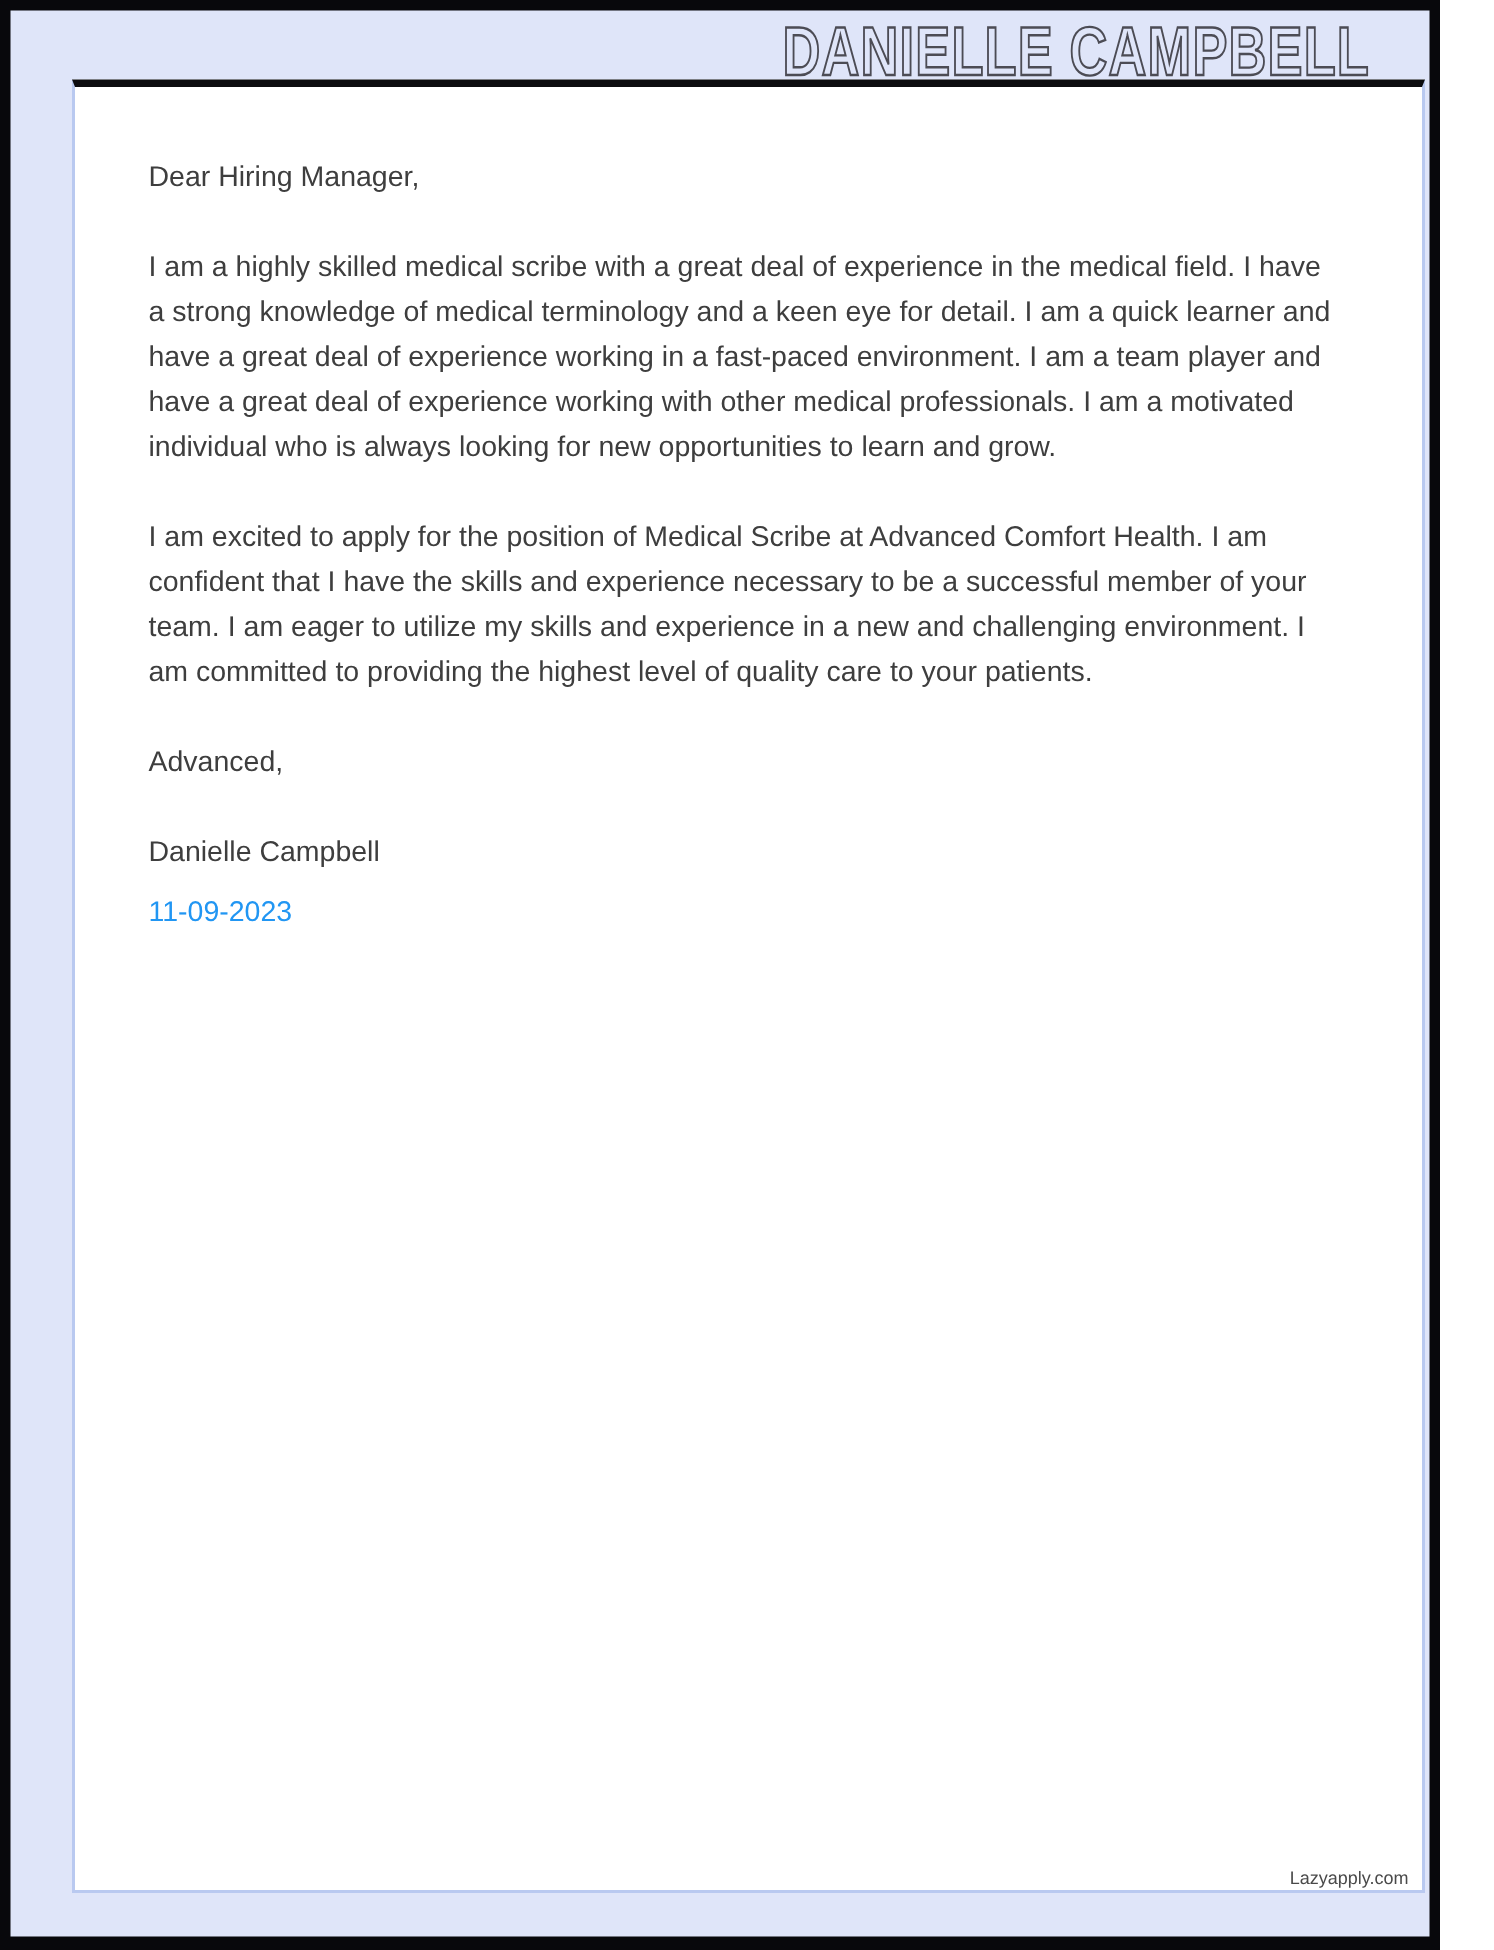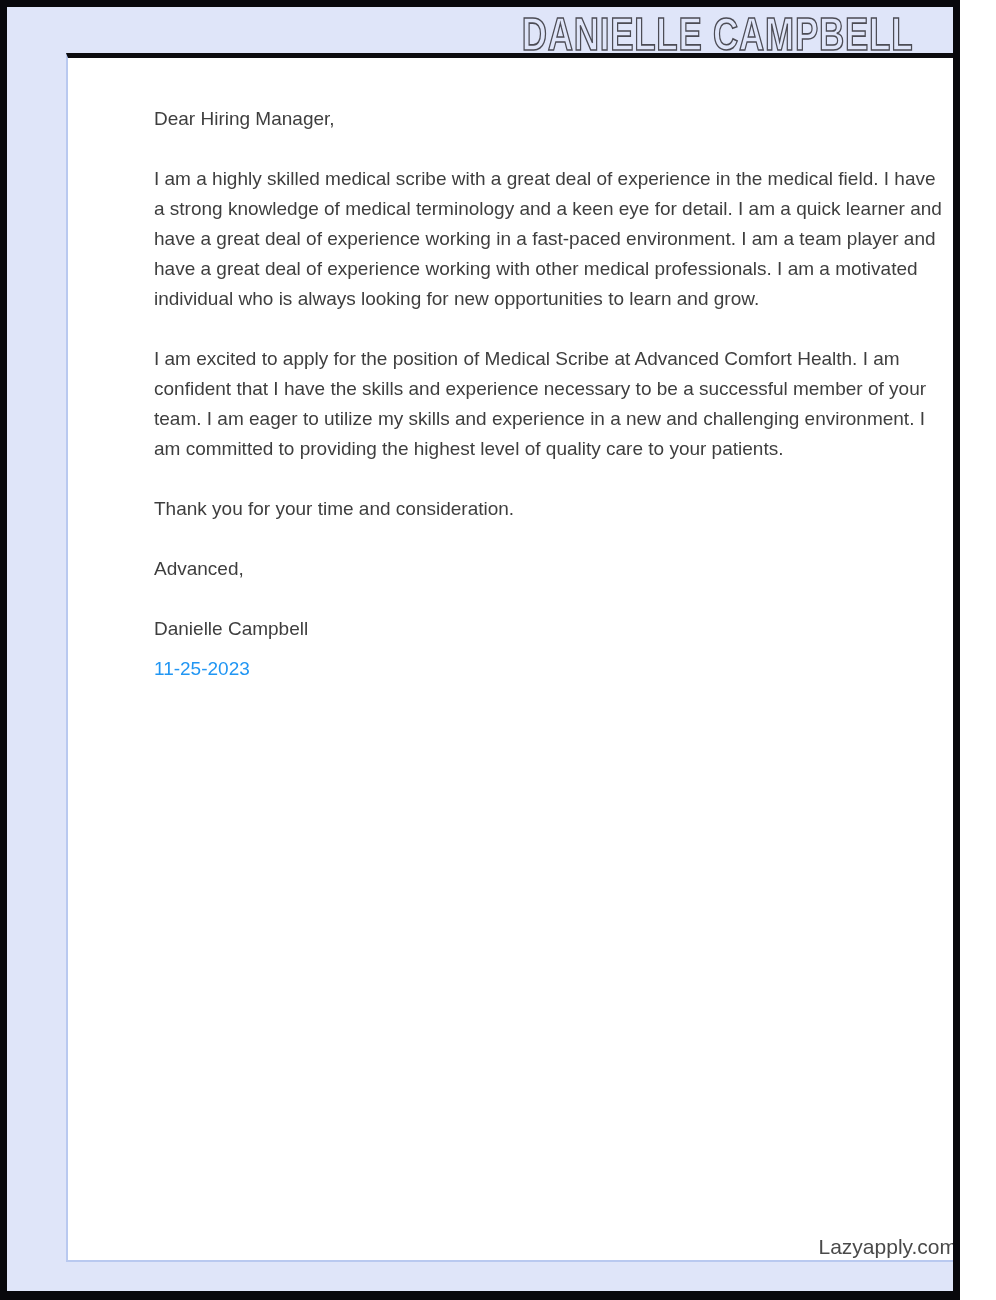--- a/index.html
+++ b/index.html
@@ -33,67 +33,65 @@
     letter-spacing: 1px;
     white-space: nowrap;
     color: transparent;
     -webkit-text-stroke: 1.6px var(--header-stroke);
     transform: scaleX(0.76);
     transform-origin: right center;
     line-height: 48px;
   }
   .sheet {
     position: absolute;
-    left: 59px; top: 46px;
+    left: 41px; top: 46px;
     width: 902px; height: 1209px;
     background: #ffffff;
     border: 2px solid var(--sheet-border);
     border-top: 5px solid var(--sheet-top);
-    padding-left: 37px;
   }
   .letter {
     padding: 46px 0 0 49px;
     width: 845px;
     font-size: 19px;
     line-height: 30px;
     color: var(--text-gray);
   }
   .letter .block { margin-bottom: 30px; width: 792px; }
   .letter .signature { margin-bottom: 10px; }
   .letter .date { color: var(--date-blue); margin-bottom: 0; }
   .watermark {
     position: absolute;
     right: 9px; bottom: 1px;
-    font-size: 21px;
+    font-size: 12px;
     color: var(--watermark-gray);
   }
 </style>
 </head>
 <body>
 
 <div class="page">
 
   <div class="header-name">DANIELLE CAMPBELL</div>
 
   <div class="sheet">
     <div class="letter">
 
       <p class="block">Dear Hiring Manager,</p>
 
 
       <p class="block">I am a highly skilled medical scribe with a great deal of experience in the medical field. I have a strong knowledge of medical terminology and a keen eye for detail. I am a quick learner and have a great deal of experience working in a fast-paced environment. I am a team player and have a great deal of experience working with other medical professionals. I am a motivated individual who is always looking for new opportunities to learn and grow.</p>
 
       <p class="block">I am excited to apply for the position of Medical Scribe at Advanced Comfort Health. I am confident that I have the skills and experience necessary to be a successful member of your team. I am eager to utilize my skills and experience in a new and challenging environment. I am committed to providing the highest level of quality care to your patients.</p>
 
-      <p class="block">Thank you for your time and consideration.</p>
 
       <p class="block">Advanced,</p>
 
       <p class="block signature">Danielle Campbell</p>
 
-      <p class="block date">11-25-2023</p>
+      <p class="block date">11-09-2023</p>
 
     </div>
 
     <div class="watermark">Lazyapply.com</div>
   </div>
 
 </div>
 
 </body></html>

